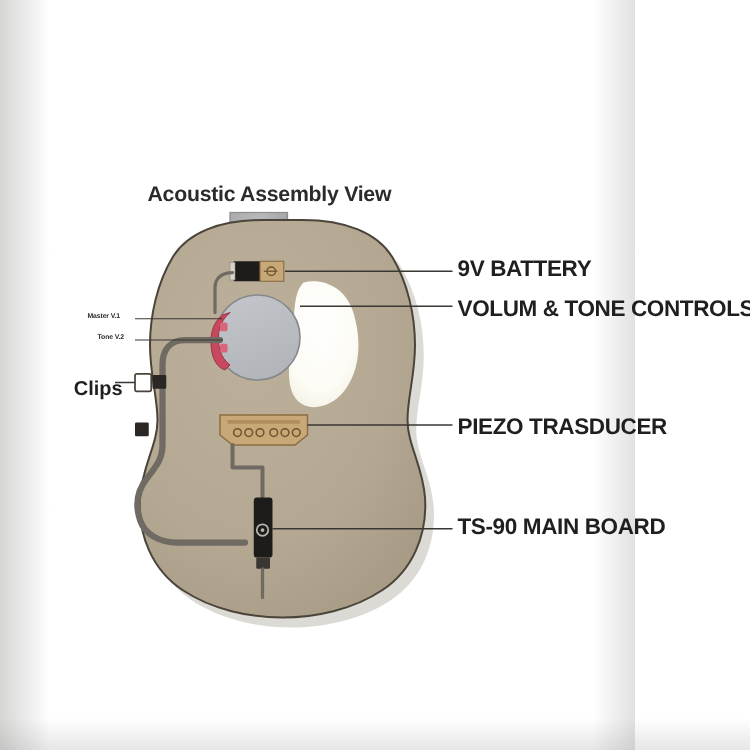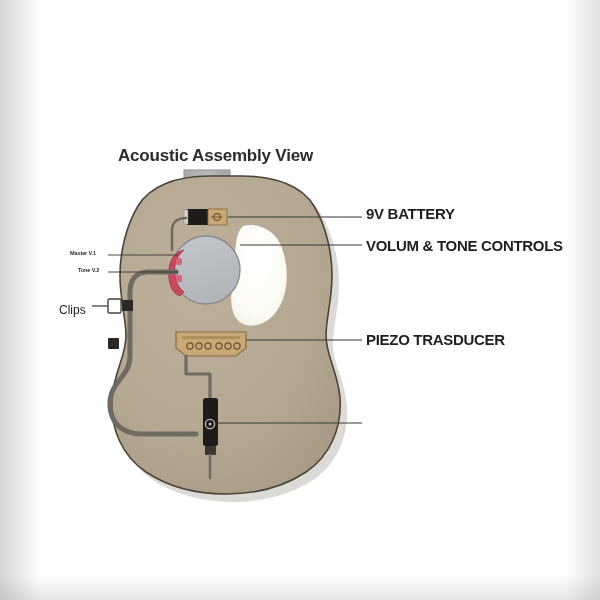--- a/index.html
+++ b/index.html
@@ -9,21 +9,21 @@
   }
   body {
     width: 600px;
     height: 600px;
     overflow: hidden;
     font-family: "Liberation Sans", sans-serif;
   }
 
   #page {
     position: relative;
-    width: 600px;
+    width: 508px;
     height: 600px;
     background: #ffffff;
   }
 
   
   .vignette-left {
     position: absolute;
     left: 0; top: 0;
     width: 40px; height: 600px;
     background: linear-gradient(to right, rgba(120,118,115,0.30), rgba(255,255,255,0));
@@ -59,21 +59,21 @@
   
   #guitar-figure {
     position: absolute;
     left: 0;
     top: 0;
   }
 
   
   .callout-label {
     position: absolute;
-    font-size: 15px;
+    font-size: 18px;
     font-weight: bold;
     color: #1f1f1f;
     letter-spacing: -0.3px;
     white-space: nowrap;
   }
   #label-9v-battery      { left: 366px; top: 205px; }
   #label-volume-tone     { left: 366px; top: 237px; }
   #label-piezo           { left: 366px; top: 331px; }
   #label-main-board      { left: 366px; top: 411px; }
 
@@ -86,22 +86,22 @@
     white-space: nowrap;
     letter-spacing: -0.1px;
   }
   #label-master-vol { left: 70px; top: 250px; }
   #label-tone-vol   { left: 78px; top: 267px; }
 
   #label-clips {
     position: absolute;
     left: 59px;
     top: 303px;
-    font-size: 12px;
-    font-weight: normal;
+    font-size: 16px;
+    font-weight: bold;
     color: #1f1f1f;
     white-space: nowrap;
   }
 
   
   .footer-clip {
     position: absolute;
     bottom: -6px;
     font-size: 9px;
     font-weight: bold;
@@ -246,20 +246,21 @@
     <line x1="108" y1="272" x2="178" y2="272" stroke="#3a3632" stroke-width="0.9"></line>
     <line x1="92" y1="306" x2="108" y2="306" stroke="#3a3632" stroke-width="1.2"></line>
   </svg>
 
   <div class="callout-label" id="label-9v-battery">9V BATTERY</div>
 
   <div class="callout-label" id="label-piezo">PIEZO TRASDUCER</div>
 
   <div class="callout-label" id="label-volume-tone">VOLUM &amp; TONE CONTROLS</div>
 
+  <div class="callout-label" id="label-main-board">TS-90 MAIN BOARD</div>
 
   <div class="micro-label" id="label-master-vol">Master V.1</div>
 
   <div class="micro-label" id="label-tone-vol">Tone V.2</div>
 
   <div id="label-clips">Clips</div>
 
   <div class="footer-clip" id="footer-left">CAUTION: A FEW INSTRUMENTS MAY REQUIRE</div>
 
   <div class="footer-clip" id="footer-right">NOTE : INSTALLATION VIEW</div>

